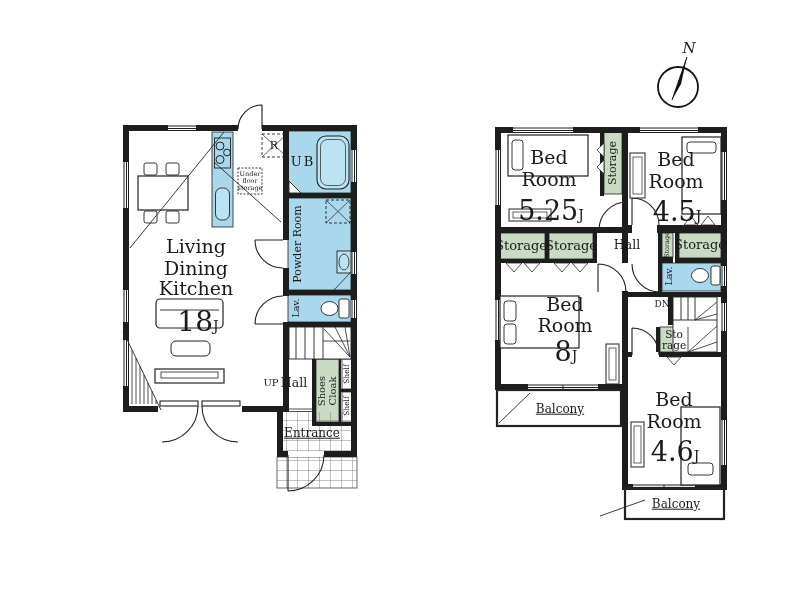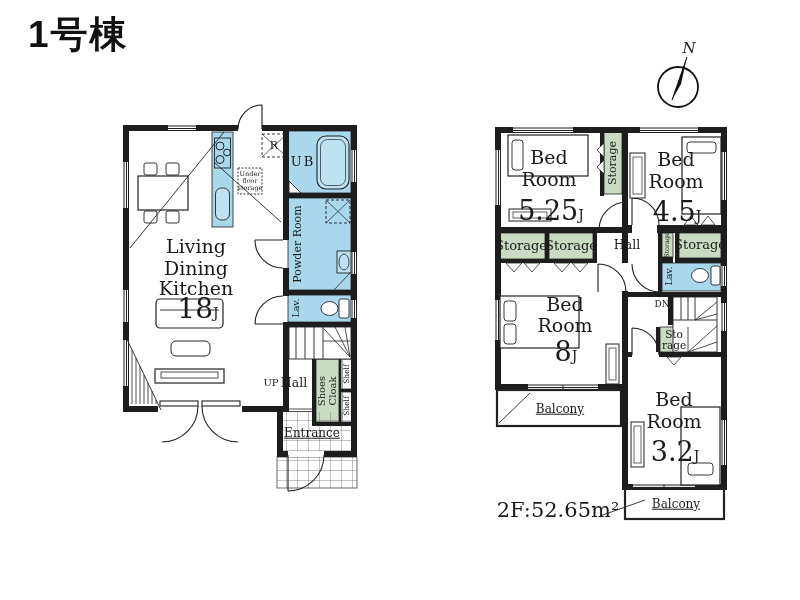--- a/index.html
+++ b/index.html
@@ -250,27 +250,26 @@
     <path d="M600,516 L645,500" stroke-width="0.9"></path>
   </g>
 
   <g>
     <circle cx="678" cy="87" r="20" fill="none" stroke="#111" stroke-width="1.8"></circle>
     <polygon points="687,57 672,100 681,84" fill="#111"></polygon>
     <line x1="687" y1="57" x2="672" y2="100" stroke="#111" stroke-width="1"></line>
   </g>
 </svg>
 
-<div class="lbl title">1号棟</div>
 <div class="lbl compassN" style="left:689px;top:49px;">N</div>
 
 <div class="lbl fs19" style="left:196px;top:247px;">Living</div>
 <div class="lbl fs19" style="left:196px;top:269px;">Dining</div>
 <div class="lbl fs19" style="left:196px;top:289px;">Kitchen</div>
-<div class="lbl" style="left:198px;top:309px;"><span class="big18">18</span><span class="unit">J</span></div>
+<div class="lbl" style="left:198px;top:322px;"><span class="big18">18</span><span class="unit">J</span></div>
 <div class="lbl fs13 ls2" style="left:303px;top:162px;">UB</div>
 <div class="lbl fs11" style="left:274px;top:146px;">R</div>
 <div class="lbl fs6" style="left:250px;top:181px;">
   <div>Under</div>
   <div>floor</div>
   <div>storage</div>
 </div>
 <div class="lbl rot fs11" style="left:298px;top:244px;">Powder Room</div>
 <div class="lbl rot fs95" style="left:296px;top:308px;">Lav.</div>
 <div class="lbl fs10" style="left:271px;top:339px;margin-top:44px;">UP</div>
@@ -299,18 +298,17 @@
 <div class="lbl fs19" style="left:565px;top:305px;">Bed</div>
 <div class="lbl fs19" style="left:565px;top:326px;">Room</div>
 <div class="lbl" style="left:566px;top:352px;"><span class="big">8</span><span class="unit">J</span></div>
 <div class="lbl fs9" style="left:662px;top:305px;">DN</div>
 <div class="lbl fs105" style="left:674px;top:340px;">
   <div>Sto</div>
   <div>rage</div>
 </div>
 <div class="lbl fs19" style="left:674px;top:400px;">Bed</div>
 <div class="lbl fs19" style="left:674px;top:422px;">Room</div>
-<div class="lbl" style="left:675px;top:452px;"><span class="big">3.2</span><span class="unit">J</span></div>
+<div class="lbl" style="left:675px;top:452px;"><span class="big">4.6</span><span class="unit">J</span></div>
 <div class="lbl fs12" style="left:560px;top:409px;">Balcony</div>
 <div class="lbl fs12" style="left:676px;top:504px;">Balcony</div>
-<div class="lbl fs21" style="left:558px;top:510px;">2F:52.65m²</div>
 
 </div>
 
 </body></html>

